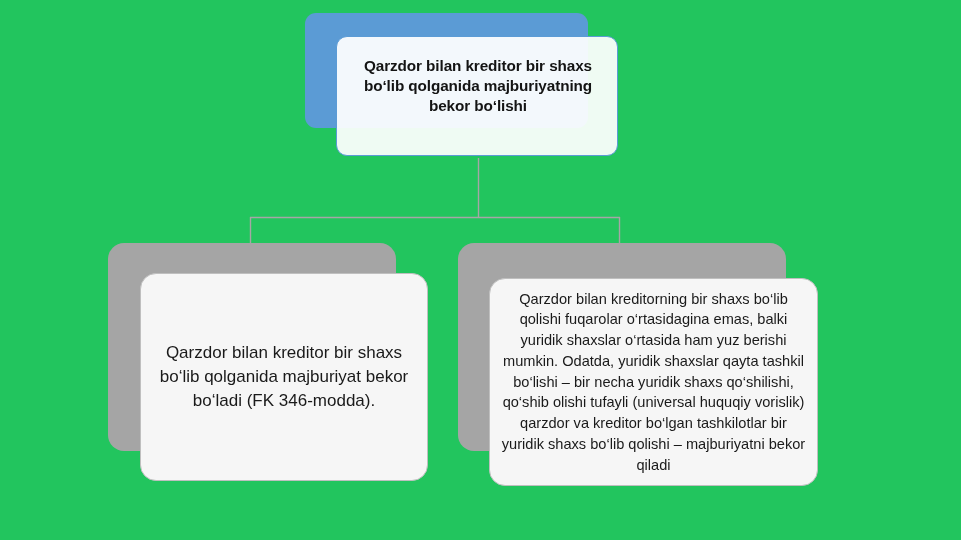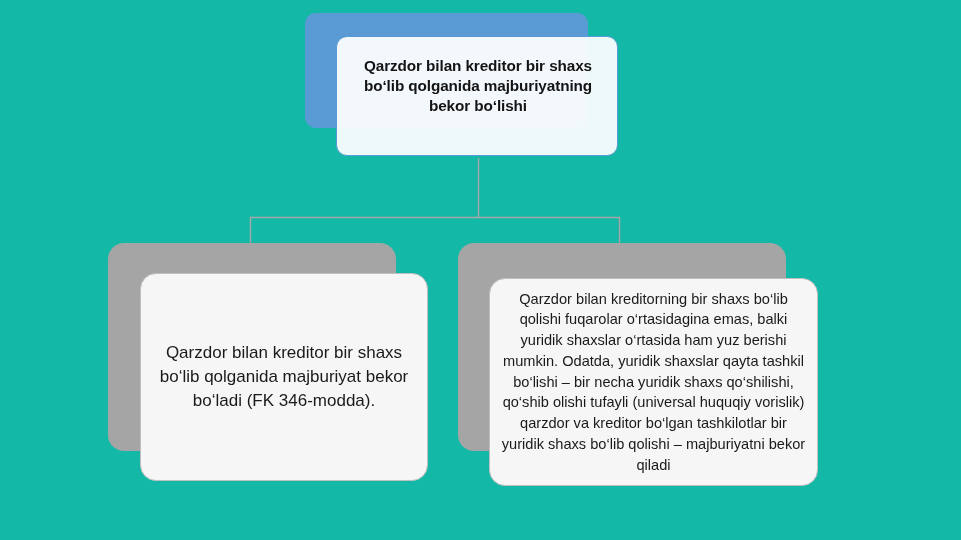--- a/index.html
+++ b/index.html
@@ -8,21 +8,21 @@
     padding: 0;
     background: #ffffff;
   }
   body {
     font-family: "Liberation Sans", sans-serif;
   }
   #canvas {
     position: relative;
     width: 961px;
     height: 540px;
-    background: #14b8a6;
+    background: #22c55e;
     overflow: hidden;
   }
 
   
   .connector-layer {
     position: absolute;
     left: 0;
     top: 0;
     width: 961px;
     height: 540px;

